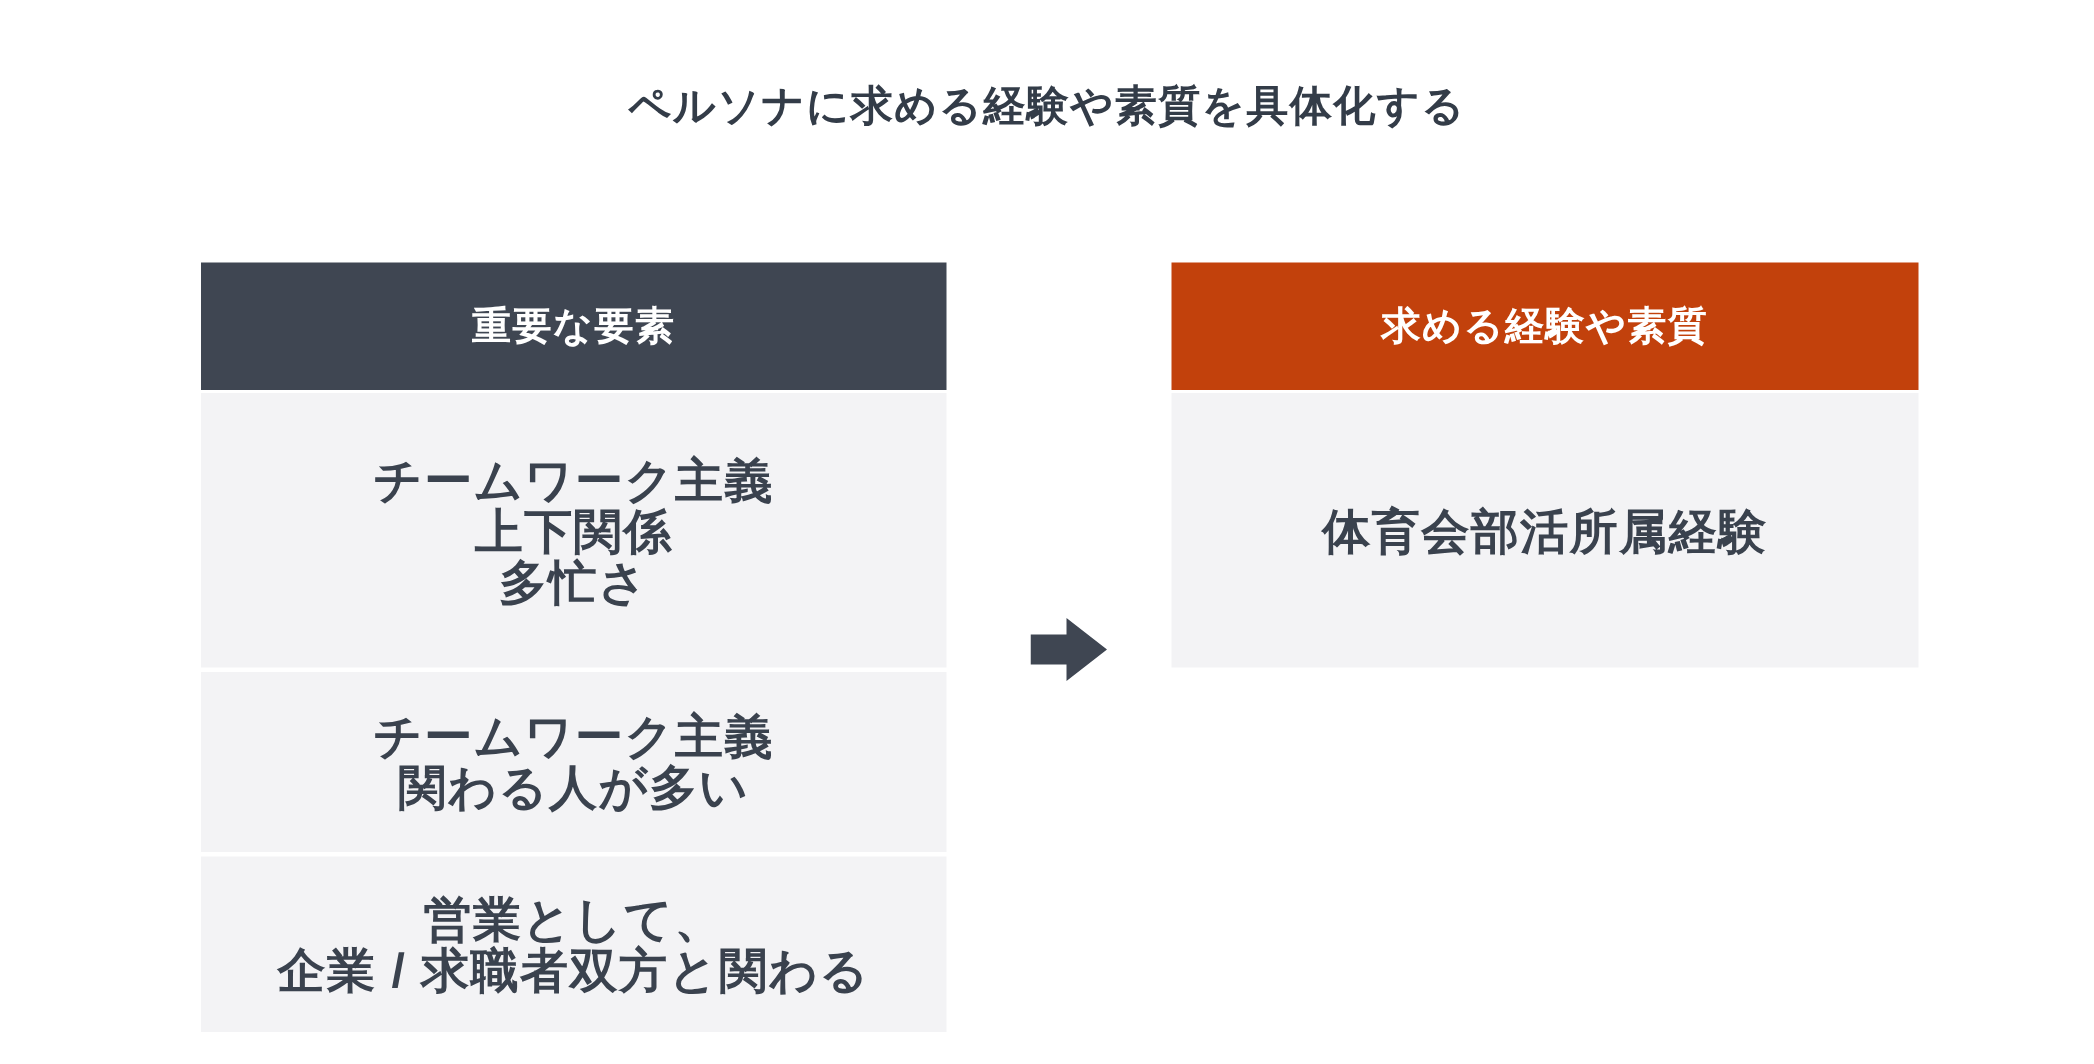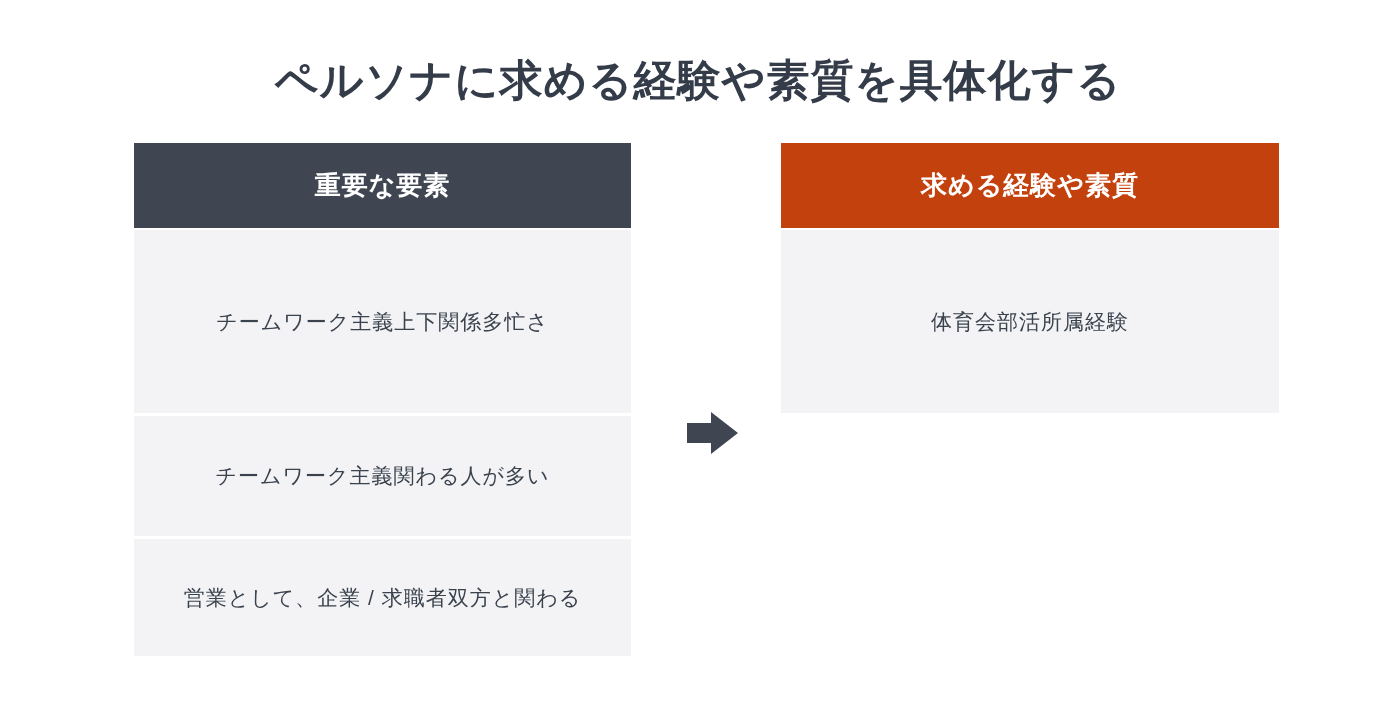--- a/index.html
+++ b/index.html
@@ -13,52 +13,54 @@
     background: #ffffff;
     font-family: "Liberation Sans", "DejaVu Sans", sans-serif;
     overflow: hidden;
   }
   .page-title {
     position: absolute;
     top: 52px;
     left: 0;
     width: 100%;
     text-align: center;
-    font-size: 43px;
+    font-size: 28px;
     font-weight: 700;
     color: #333C48;
     letter-spacing: 1px;
   }
   .map-table {
     position: absolute;
     top: 143px;
   }
   .map-table.left  { left: 134px; width: 497px; }
   .map-table.right { left: 781px; width: 498px; }
   .table-header {
     height: 85px;
     display: flex;
     align-items: center;
     justify-content: center;
     color: #ffffff;
     font-size: 26px;
     font-weight: 700;
     letter-spacing: 1px;
+    margin-top: 32px;
   }
   .left  .table-header { background: #3F4652; }
   .right .table-header { background: #c2410c; }
   .table-row {
     background: #F3F3F5;
     display: flex;
+    flex-direction: column;
     align-items: center;
     justify-content: center;
     text-align: center;
     color: #3A424E;
-    font-size: 21px;
-    font-weight: 400;
+    font-size: 32px;
+    font-weight: 700;
     line-height: 34px;
     letter-spacing: 1px;
   }
   .row-1 { height: 183px; margin-top: 2px; }
   .row-2 { height: 120px; margin-top: 3px; }
   .row-3 { height: 117px; margin-top: 3px; }
   .arrow-wrap {
     position: absolute;
     left: 687px;
     top: 412px;

